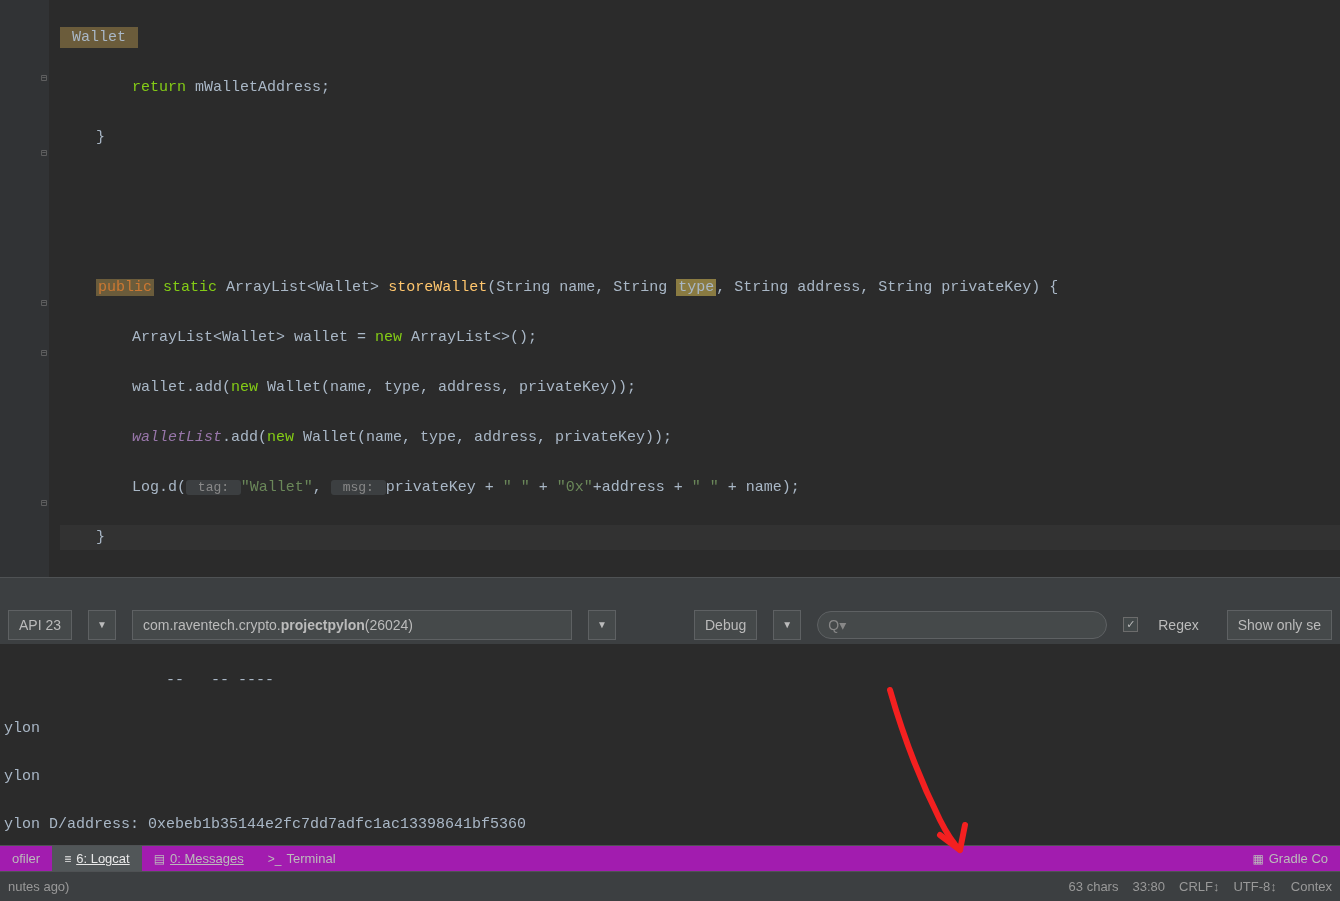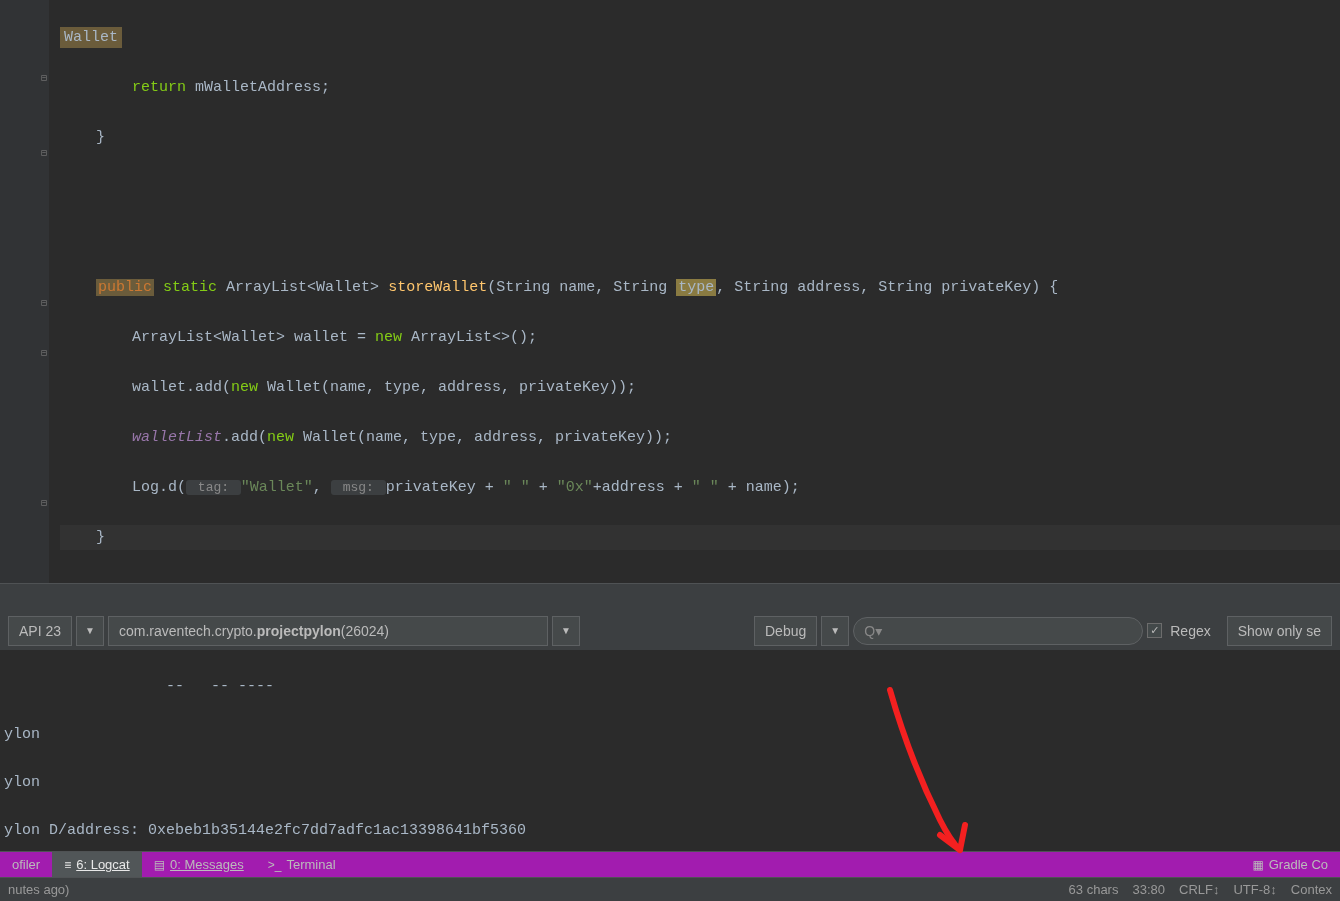--- a/index.html
+++ b/index.html
@@ -41,21 +41,21 @@
   line-height: 25px;
   white-space: pre;
   position: relative;
   overflow: hidden;
 }
 .code-line { height: 25px; }
 .highlight-line { background: #323232; }
 .hl-wallet {
   background: #6b5c3b;
   color: #a9b7c6;
-  padding: 2px 4px;
+  padding: 2px 12px;
 }
 .kw-public { background: #6b5c3b; color: #cc7832; padding: 0 2px; }
 .kw { color: #84cc16; }
 .type { color: #a9b7c6; }
 .method-def { color: #ffc66d; }
 .str { color: #6a8759; }
 .field { color: #9876aa; font-style: italic; }
 .param-hint { color: #888; background: #3c3f41; font-size: 13px; padding: 0 4px; border-radius: 3px; }
 .type-hl { background: #8a7b42; padding: 0 2px; }
 
@@ -65,21 +65,21 @@
   border-top: 1px solid #4f5254;
 }
 
 .logcat-toolbar {
   height: 40px;
   background: #3c3f41;
   border-bottom: 1px solid #2b2b2b;
   display: flex;
   align-items: center;
   padding: 4px 8px;
-  gap: 4px;
+  gap: 16px;
   font-family: 'Segoe UI', Arial, sans-serif;
   font-size: 14px;
 }
 .toolbar-dropdown {
   background: #45494a;
   border: 1px solid #5e6163;
   color: #bbb;
   height: 30px;
   display: flex;
   align-items: center;
@@ -150,21 +150,21 @@
   align-items: center;
   gap: 5px;
 }
 .btab.active {
   background: #515658;
   color: #e8e8e8;
 }
 .tab-icon { font-size: 12px; }
 
 .status-bar {
-  height: 24px;
+  height: 30px;
   background: #3c3f41;
   border-top: 1px solid #4f5254;
   display: flex;
   align-items: center;
   justify-content: space-between;
   font-family: 'Segoe UI', Arial, sans-serif;
   font-size: 13px;
   color: #999;
   padding: 0 8px;
 }

